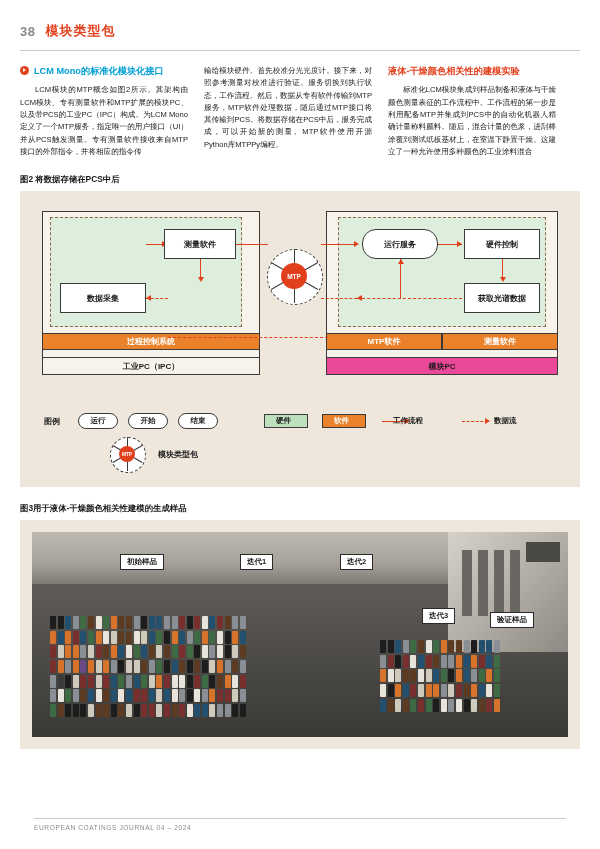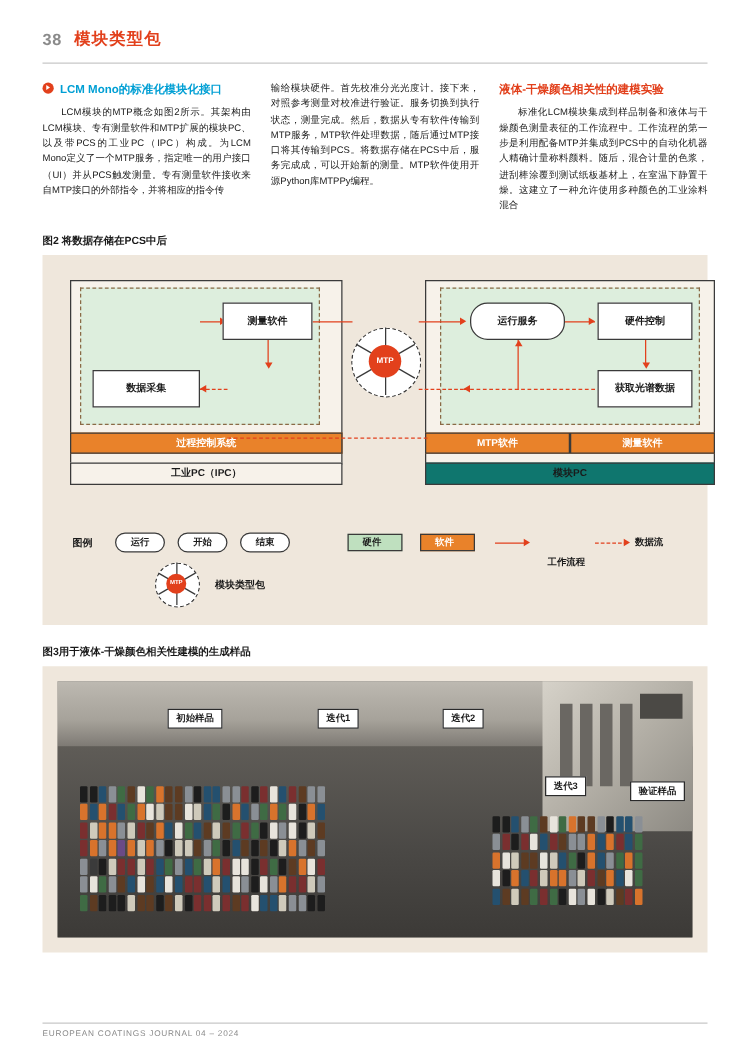--- a/index.html
+++ b/index.html
@@ -13,21 +13,21 @@
     font-family: "Liberation Sans", sans-serif;
     color: #1a1a1a;
     position: relative;
     overflow: hidden;
   }
   .page {
     position: relative;
     width: 600px;
     height: 849px;
     box-sizing: border-box;
-    padding: 0 34px;
+    padding: 0 20px;
   }
 
   
   .pg-header {
     display: flex;
     align-items: center;
     gap: 10px;
     padding-top: 22px;
     padding-bottom: 6px;
   }
@@ -482,21 +482,21 @@
   <div class="cols">
     <div class="col">
       <div class="col-head">
         <span class="bullet-arrow"></span>
         <span>LCM Mono的标准化模块化接口</span>
       </div>
       <p>LCM模块的MTP概念如图2所示。其架构由LCM模块、专有测量软件和MTP扩展的模块PC、以及带PCS的工业PC（IPC）构成。为LCM Mono定义了一个MTP服务，指定唯一的用户接口（UI）并从PCS触发测量。专有测量软件接收来自MTP接口的外部指令，并将相应的指令传</p>
     </div>
 
     <div class="col">
-      <p class="noind">输给模块硬件。首先校准分光光度计。接下来，对照参考测量对校准进行验证。服务切换到执行状态，测量完成。然后，数据从专有软件传输到MTP服务，MTP软件处理数据，随后通过MTP接口将其传输到PCS。将数据存储在PCS中后，服务完成成，可以开始新的测量。MTP软件使用开源Python库MTPPy编程。</p>
+      <p class="noind">输给模块硬件。首先校准分光光度计。接下来，对照参考测量对校准进行验证。服务切换到执行状态，工作流程。然后，数据从专有软件传输到MTP服务，MTP软件处理数据，随后通过MTP接口将其传输到PCS。将数据存储在PCS中后，服务完成成，可以开始新的测量。MTP软件使用开源Python库MTPPy编程。</p>
     </div>
 
     <div class="col">
       <div class="col-head red">
         <span>液体-干燥颜色相关性的建模实验</span>
       </div>
       <p>标准化LCM模块集成到样品制备和液体与干燥颜色测量表征的工作流程中。工作流程的第一步是利用配备MTP并集成到PCS中的自动化机器人精确计量称料颜料。随后，混合计量的色浆，进刮棒涂覆到测试纸板基材上，在室温下静置干燥。这建立了一种允许使用多种颜色的工业涂料混合</p>
     </div>
   </div>
 
@@ -545,37 +545,37 @@
       <div class="ln v" style="left:364px; top:54px; height:40px;"></div>
       <div class="ahead up" style="left:361.5px; top:54px;"></div>
 
       <div class="node node-config">测量软件</div>
       <div class="node node-acq">数据采集</div>
       <div class="node node-hw">硬件控制</div>
       <div class="node node-run">运行服务</div>
       <div class="node node-spec">获取光谱数据</div>
 
       <div style="position:absolute; left:6px; top:152px; width:218px; height:18px; border:1px solid #3a3a3a; background:#f7f2ea; box-sizing:border-box; display:flex; align-items:center; justify-content:center; font-size:8px; font-weight:bold;">工业PC（IPC）</div>
-      <div style="position:absolute; left:290px; top:152px; width:232px; height:18px; border:1px solid #3a3a3a; background:#0f766e; box-sizing:border-box; display:flex; align-items:center; justify-content:center; font-size:8px; font-weight:bold;">模块PC</div>
+      <div style="position:absolute; left:290px; top:152px; width:232px; height:18px; border:1px solid #3a3a3a; background:#ec4899; box-sizing:border-box; display:flex; align-items:center; justify-content:center; font-size:8px; font-weight:bold;">模块PC</div>
     </div>
 
     <div class="legend">
       <div class="lg-label" style="left:8px; top:3px;">图例</div>
       <div class="lg-pill" style="left:42px; top:0px; width:40px;">运行</div>
       <div class="lg-pill" style="left:92px; top:0px; width:40px;">开始</div>
       <div class="lg-pill" style="left:142px; top:0px; width:40px;">结束</div>
 
       <div class="lg-swatch green" style="left:228px; top:1px; width:44px;"></div>
       <div class="lg-swatch-text" style="left:240px; top:3px;">硬件</div>
       <div class="lg-swatch orange" style="left:286px; top:1px; width:44px;"></div>
       <div class="lg-swatch-text" style="left:298px; top:3px; color:#ffffff;">软件</div>
 
       <div class="lg-arrow-solid" style="left:346px; top:8px; width:26px;"></div>
       <div class="ahead right" style="left:369px; top:5px;"></div>
-      <div class="lg-swatch-text" style="left:388px; top:3px;margin-top:16px;">工作流程</div>
+      <div class="lg-swatch-text" style="left:357px; top:3px;">工作流程</div>
 
       <div class="lg-arrow-dash" style="left:426px; top:8px; width:26px;"></div>
       <div class="ahead right" style="left:449px; top:5px;"></div>
       <div class="lg-swatch-text" style="left:458px; top:3px;">数据流</div>
 
       <div class="lg-hub" style="left:74px; top:24px;">
         <div class="ring"></div>
         <div class="spoke"></div>
         <div class="spoke r60"></div>
         <div class="spoke r120"></div>

